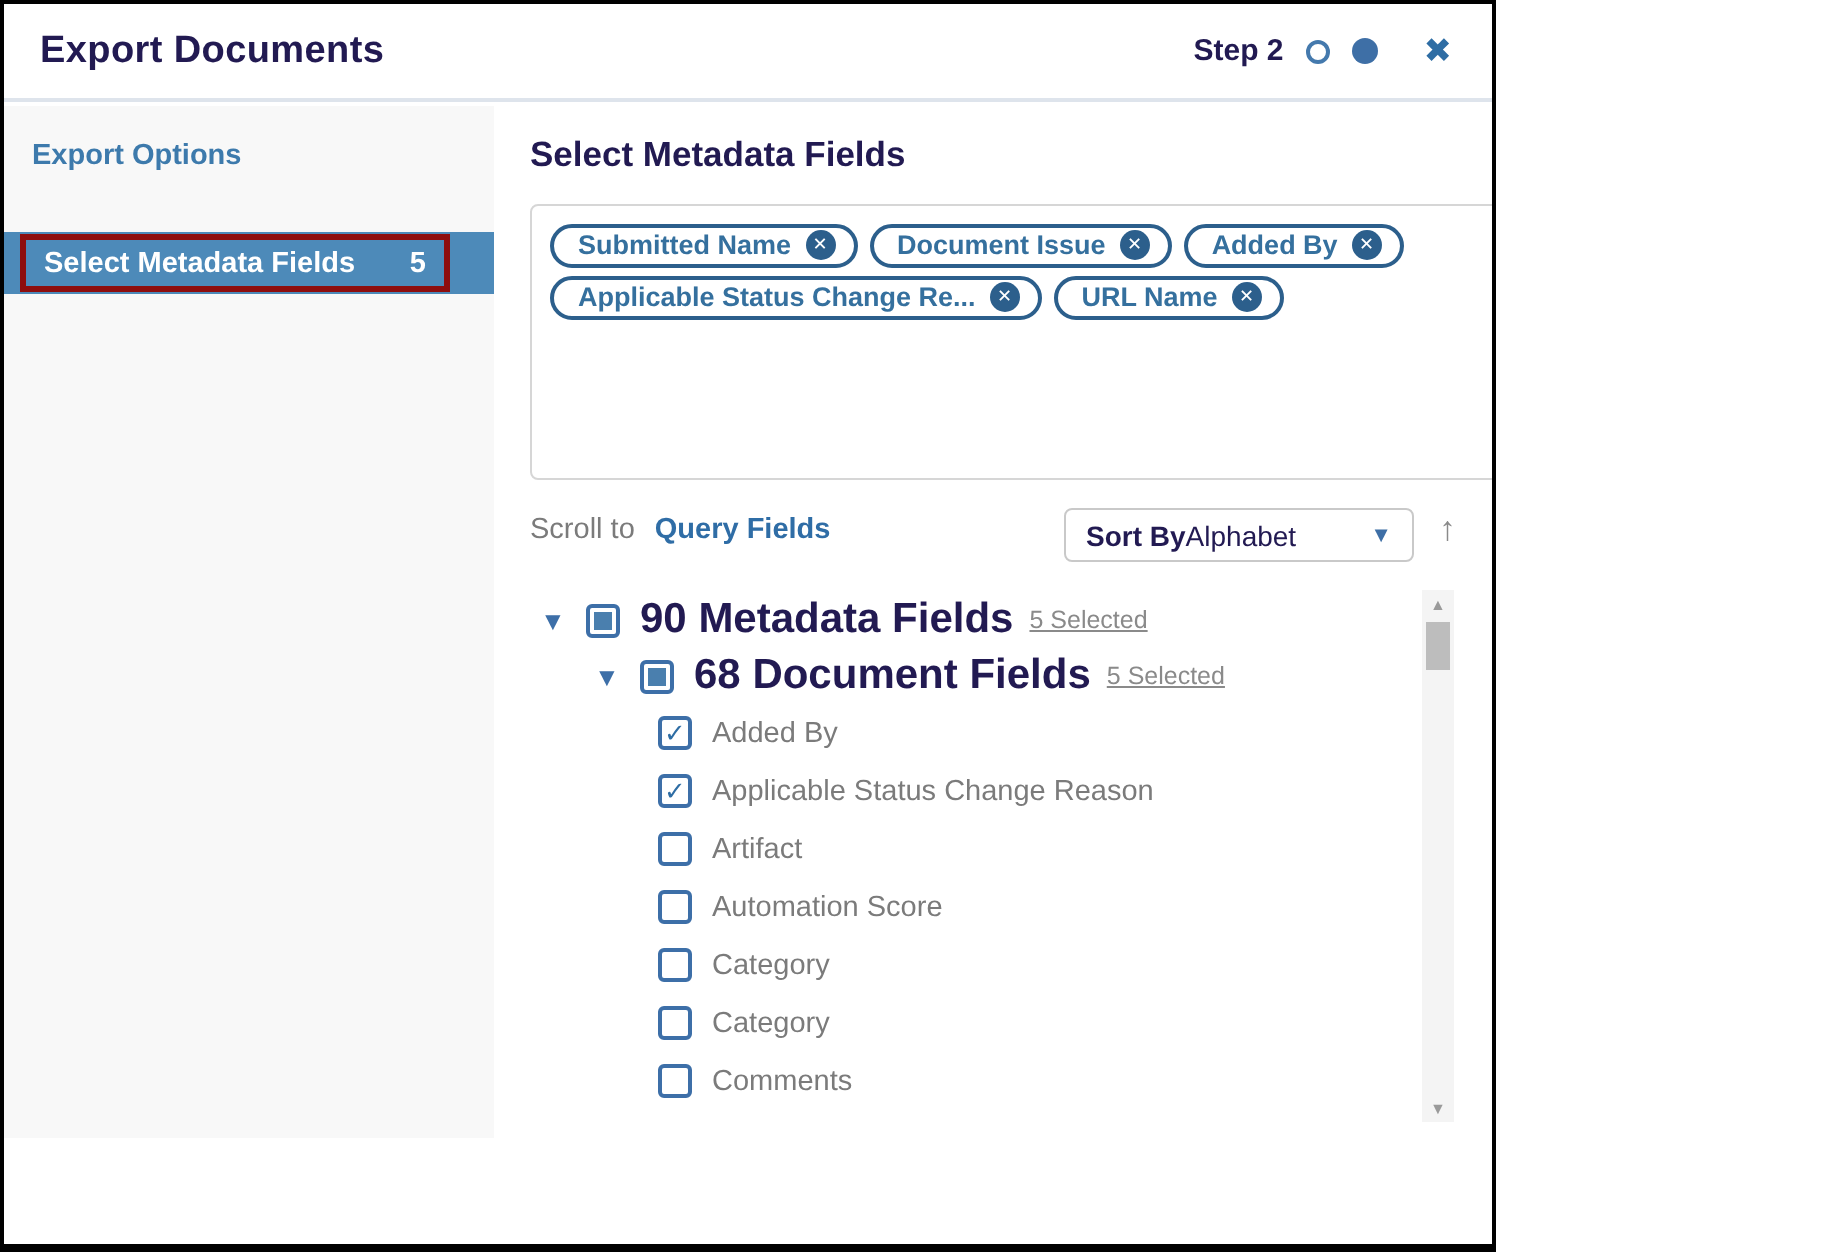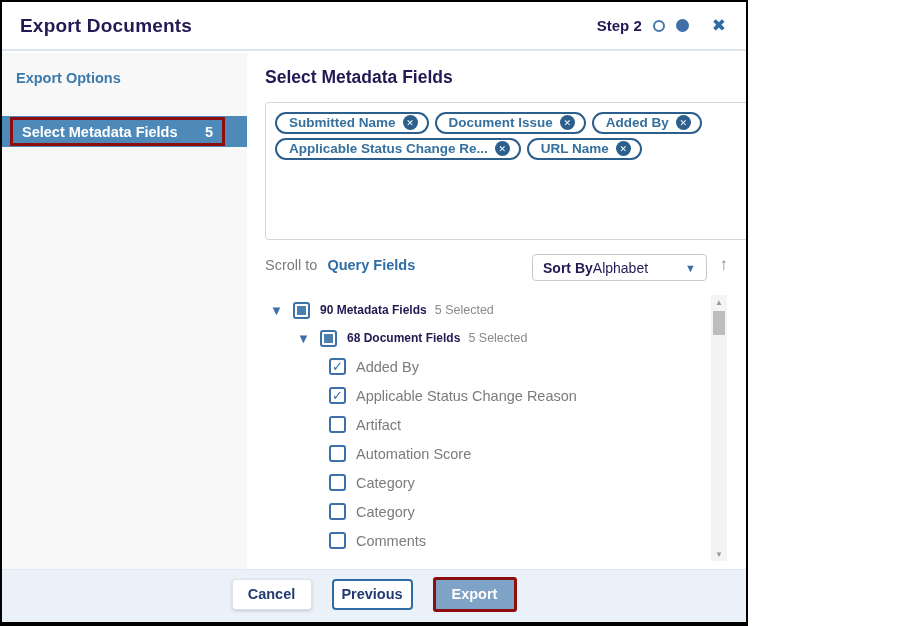--- a/index.html
+++ b/index.html
@@ -94,22 +94,22 @@
   .tree-row.lvl2 { padding-left:55px; height:29px; }
   .caret { font-size:13px; color:#3d6fa8; width:14px; cursor:pointer; line-height:1; }
   .cbx {
     width:17px; height:17px; border:2px solid #3d6fa8; border-radius:3px; background:#fff;
     margin-left:9px; flex:0 0 auto; position:relative; cursor:pointer;
     display:flex; align-items:center; justify-content:center;
   }
   .cbx.indet::after { content:""; width:9px; height:9px; background:#4a7fae; display:block; }
   .cbx .check-glyph { display:none; color:#2e6da4; font-size:13px; font-weight:bold; line-height:1; }
   .cbx.checked .check-glyph { display:block; }
-  .tree-parent-label { font-size:12px; font-weight:bold; color:#221a52; margin-left:10px; }
-  .tree-selected-count { font-size:12.5px; color:#8a8a8a; margin-left:8px; }
+  .tree-parent-label { font-size:21px; font-weight:bold; color:#221a52; margin-left:10px; }
+  .tree-selected-count { font-size:12.5px; color:#8a8a8a; margin-left:8px;text-decoration:underline; }
   .tree-leaf-label { font-size:14.5px; color:#7b7b7b; margin-left:10px; cursor:default; }
 
   
   .scrollbar {
     position:absolute; right:19px; top:242px; width:16px; height:266px;
     background:#f4f4f4; display:flex; flex-direction:column; align-items:center;
   }
   .sb-arrow { font-size:8px; color:#9a9a9a; height:14px; display:flex; align-items:center; cursor:pointer; }
   .sb-arrow.down { margin-top:auto; }
   .sb-thumb { width:12px; height:24px; background:#bdbdbd; margin-top:2px; cursor:pointer; }
@@ -243,19 +243,14 @@
       </div>
     </div>
 
     <div class="scrollbar">
       <span class="sb-arrow">▲</span>
       <span class="sb-thumb"></span>
       <span class="sb-arrow down">▼</span>
     </div>
   </div>
 
-  <div class="footer">
-    <button class="btn btn-cancel">Cancel</button>
-    <button class="btn btn-previous">Previous</button>
-    <button class="btn btn-export">Export</button>
-  </div>
 
 </div>
 
 </body></html>

